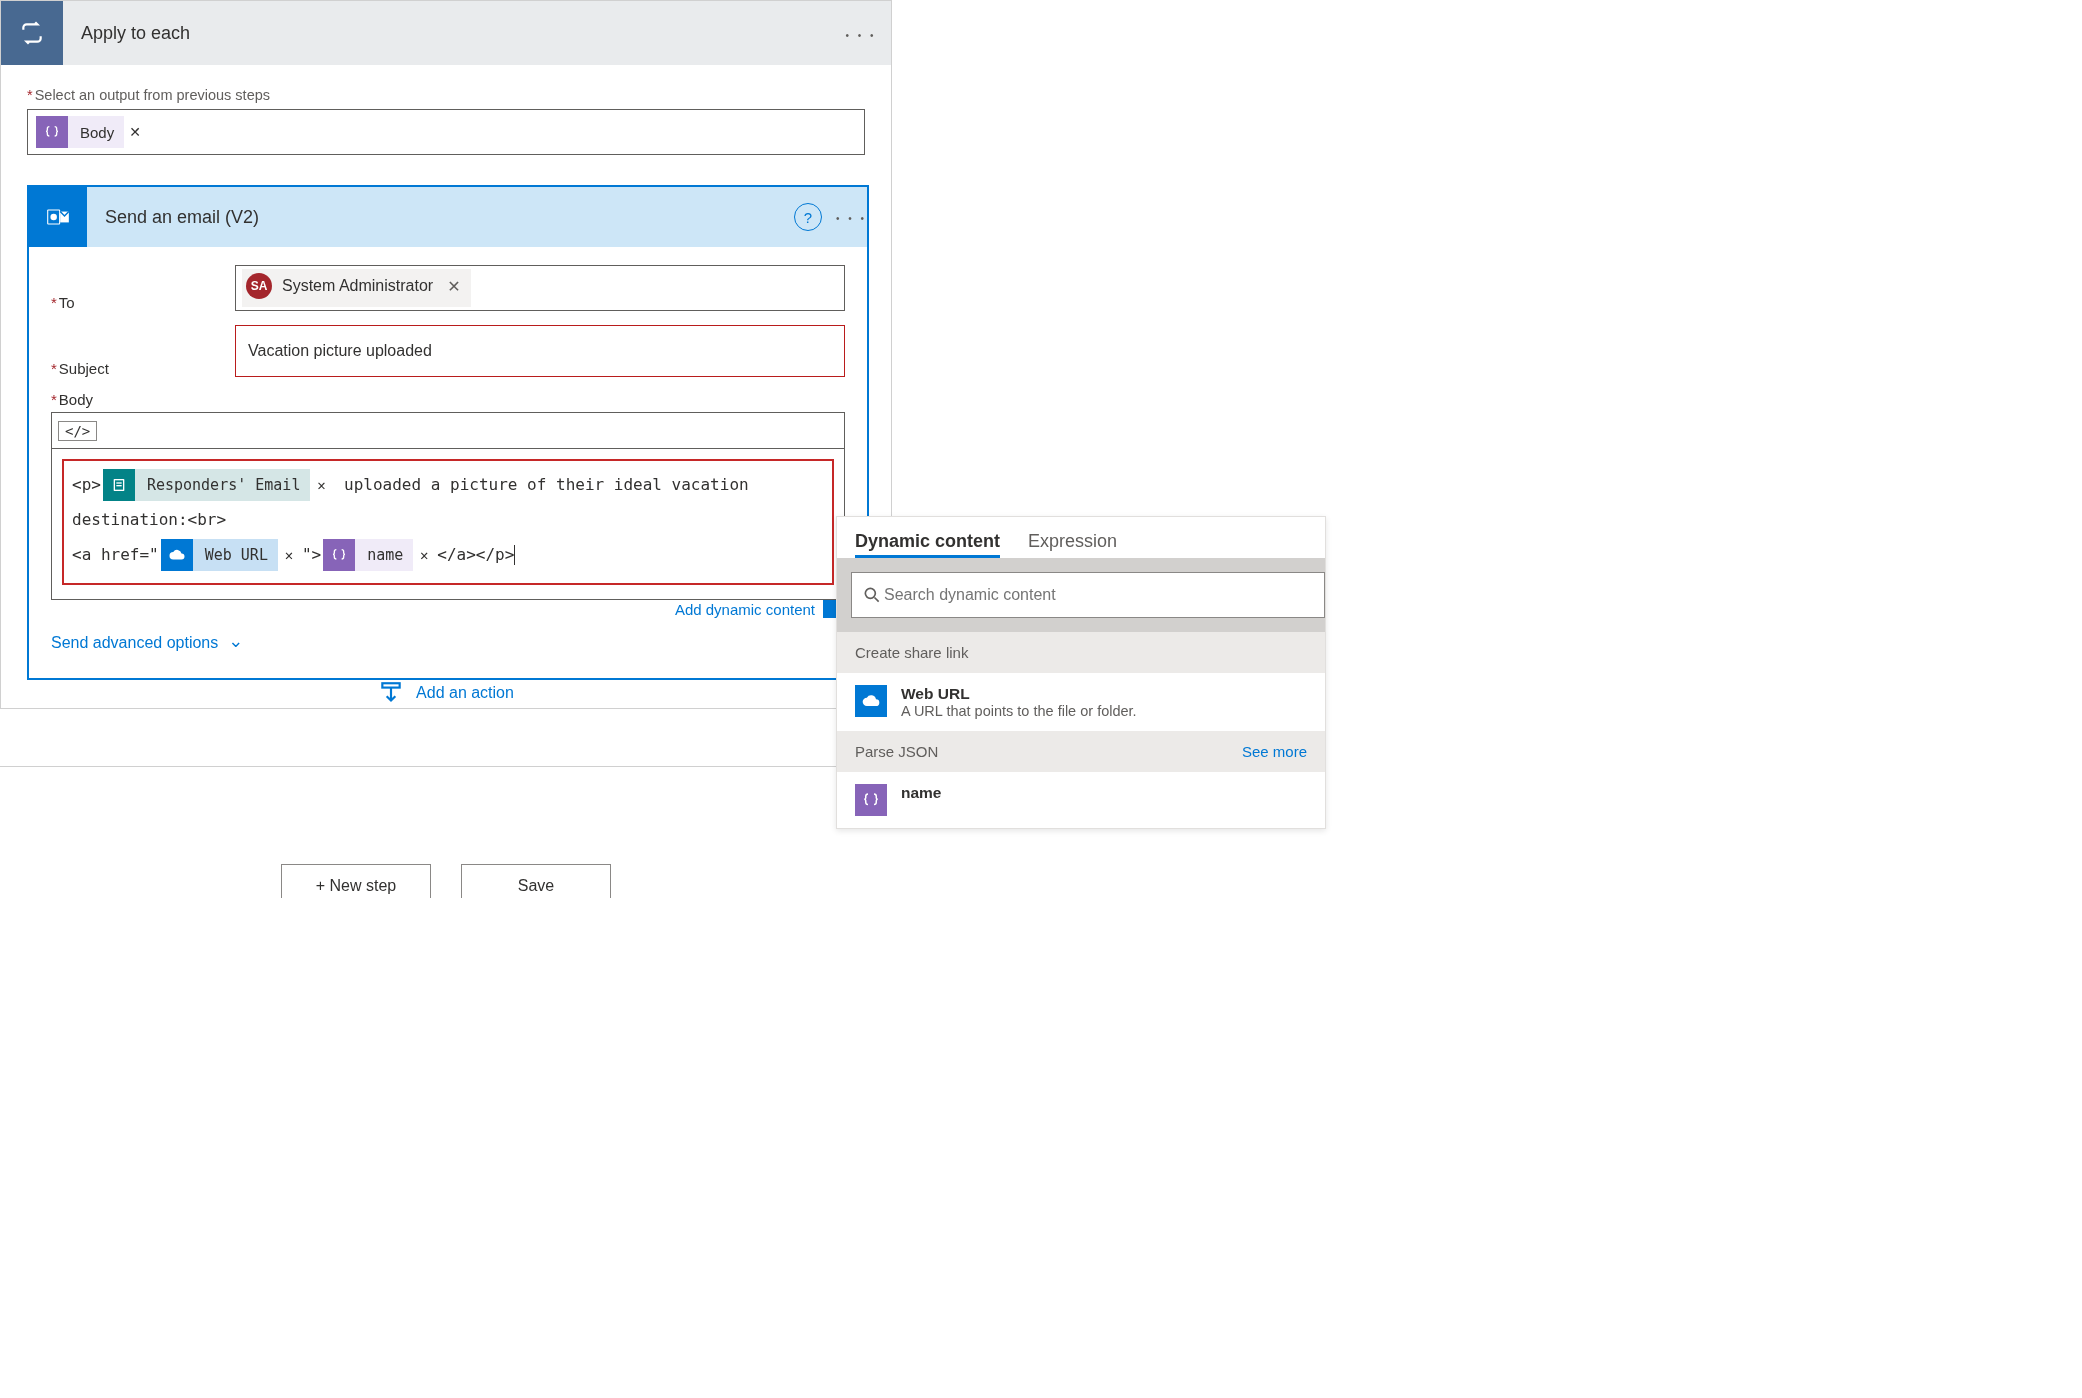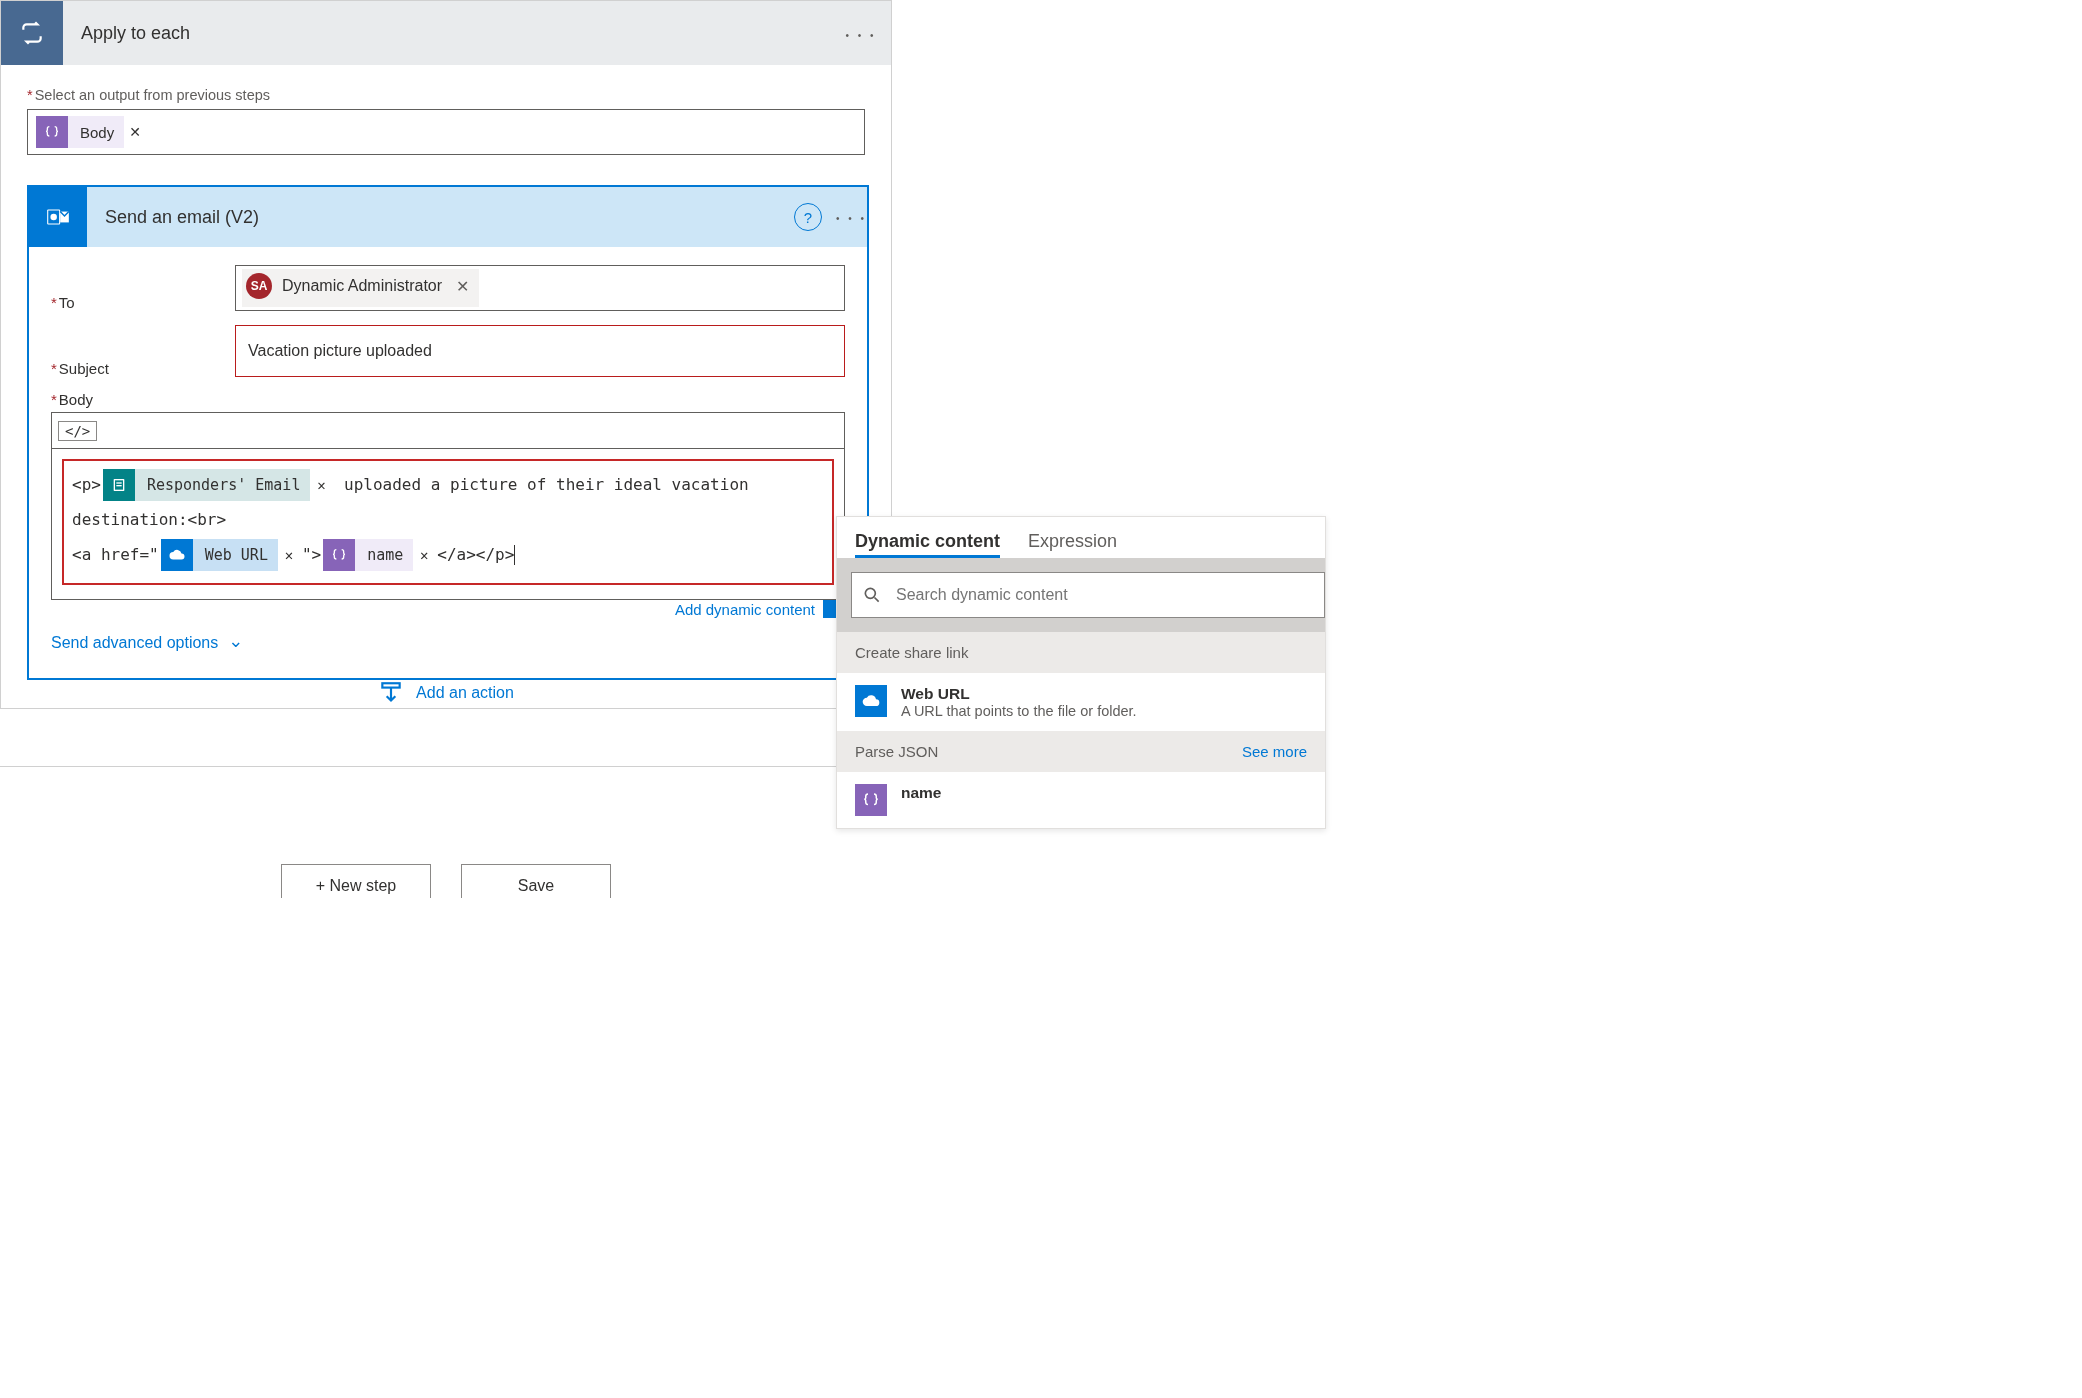--- a/index.html
+++ b/index.html
@@ -227,21 +227,21 @@
   }
   .tabs { display:flex; padding:14px 18px 0 18px; gap:28px; }
   .tab  { font-size:18px; color:#605e5c; padding-bottom:3px; cursor:pointer; }
   .tab.active { color:#323130; font-weight:600; border-bottom:3px solid #0078d4; }
 
   .search-wrap { padding:14px 0 14px 0; background:#d2d0ce; }
   .search {
     margin:0 0 0 14px;
     border:1px solid #8a8886; background:#fff;
     height:46px; display:flex; align-items:center;
-    padding:0 10px; gap:12px;
+    padding:0 10px; 
   }
   .search input {
     border:none; outline:none; font-size:16px; flex:1; color:#605e5c;
   }
 
   .section-head {
     background:#eceae8;
     padding:12px 18px;
     font-size:15px; color:#605e5c;
     display:flex; justify-content:space-between; align-items:center;
@@ -315,21 +315,21 @@
           <div class="ellipsis"><span class="ellipsis-dots"></span></div>
         </div>
 
         <div class="inner-body">
           <div class="row">
             <div class="lbl"><span class="req">*</span><span>To</span></div>
             <div class="ctrl">
               <div class="input-like" style="height:46px;">
                 <span class="chip">
                   <span class="avatar">SA</span>
-                  <span>Dynamic Administrator</span>
+                  <span>System Administrator</span>
                   <span class="x">✕</span>
                 </span>
               </div>
             </div>
           </div>
 
           <div class="row">
             <div class="lbl"><span class="req">*</span><span>Subject</span></div>
             <div class="ctrl">
               <div class="text-input">Vacation picture uploaded</div>

